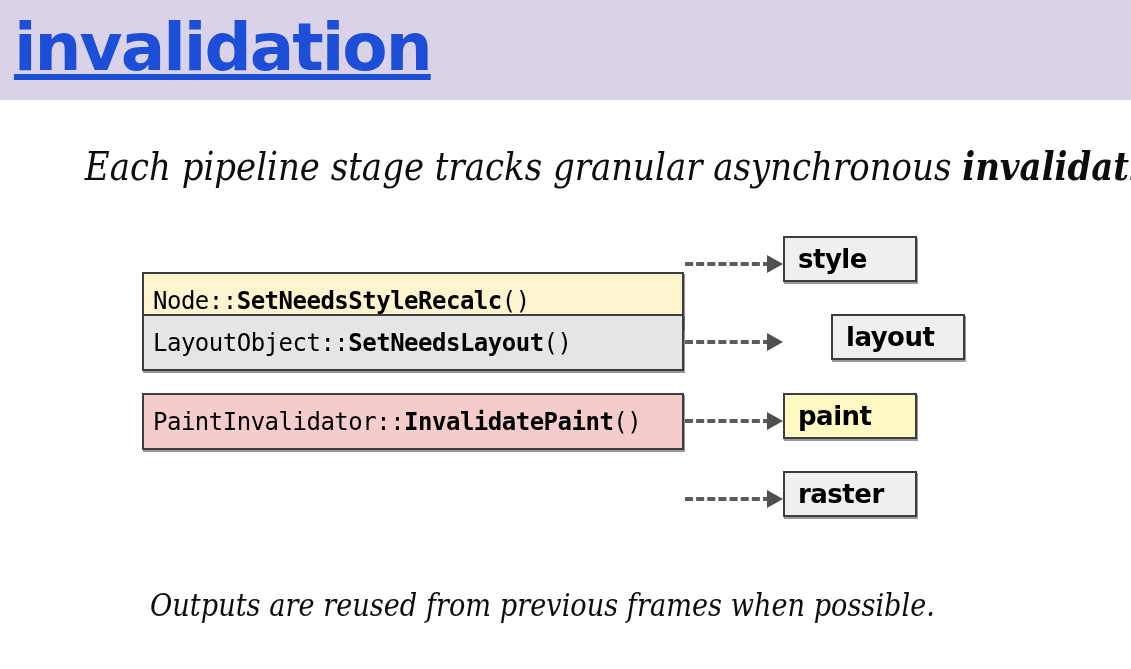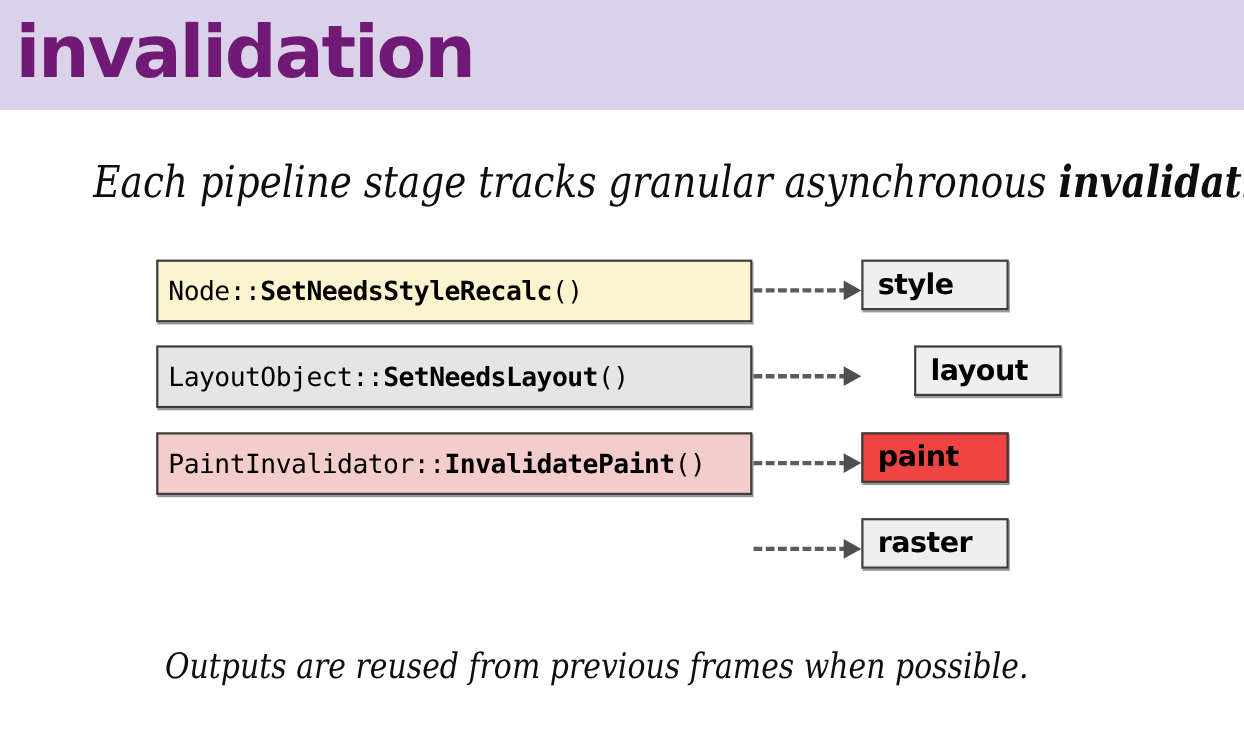--- a/index.html
+++ b/index.html
@@ -129,27 +129,27 @@
     transform-origin: 0 50%;
     white-space: nowrap;
   }
 </style>
 </head>
 <body>
 
 <div class="slide">
 
   <header class="band" style="background: rgb(217, 210, 233);">
-    <h1 style="color: #701a75;">invalidation</h1>
+    <h1 style="color: #1d4ed8; text-decoration: underline;">invalidation</h1>
   </header>
 
   <p class="subtitle"><span>Each pipeline stage tracks granular asynchronous </span><strong>invalidations</strong></p>
 
   <div class="row r0">
-    <div class="code-box" style="background: rgb(252, 243, 207);">
+    <div class="code-box" style="background: rgb(252, 243, 207); margin-top: 36px;">
       <code><span>Node::</span><strong>SetNeedsStyleRecalc</strong><span>()</span></code>
     </div>
     <div class="arrow">
       <span class="dash"></span>
       <span class="head"></span>
     </div>
     <div class="label-box" style="background: rgb(239, 239, 239);">
       <span>style</span>
     </div>
   </div>
@@ -168,21 +168,21 @@
   </div>
 
   <div class="row r2">
     <div class="code-box" style="background: rgb(244, 204, 204);">
       <code><span>PaintInvalidator::</span><strong>InvalidatePaint</strong><span>()</span></code>
     </div>
     <div class="arrow">
       <span class="dash"></span>
       <span class="head"></span>
     </div>
-    <div class="label-box" style="background: #ef4444;">
+    <div class="label-box" style="background: #fef9c3;">
       <span>paint</span>
     </div>
   </div>
 
   <div class="row r3">
     <div class="arrow">
       <span class="dash"></span>
       <span class="head"></span>
     </div>
     <div class="label-box" style="background: rgb(239, 239, 239); text-align: right;">

